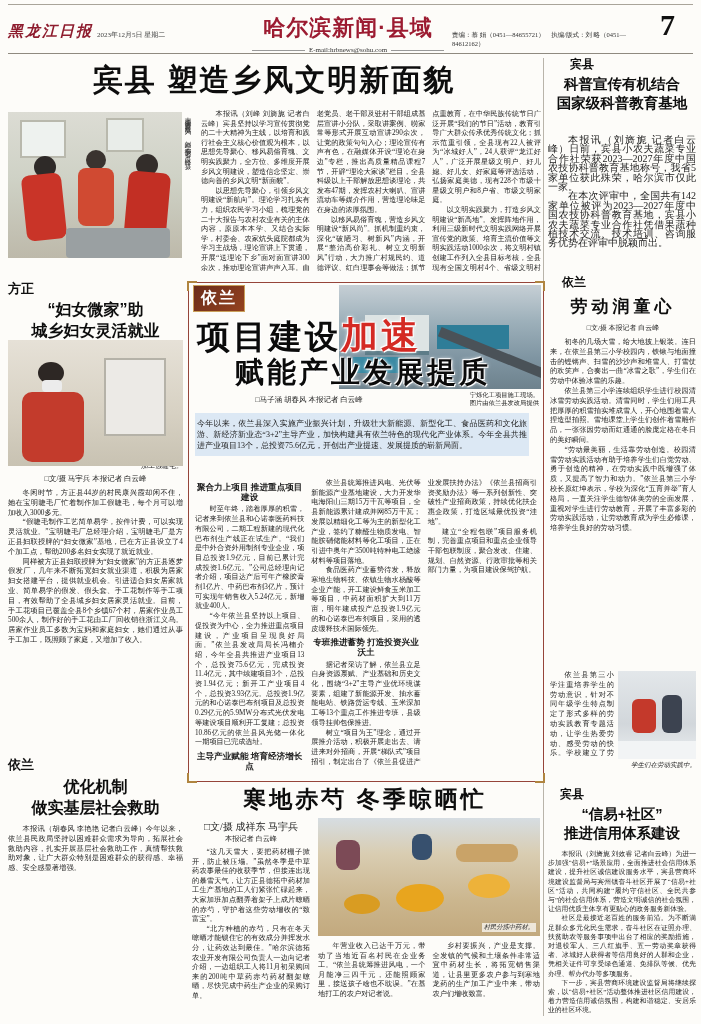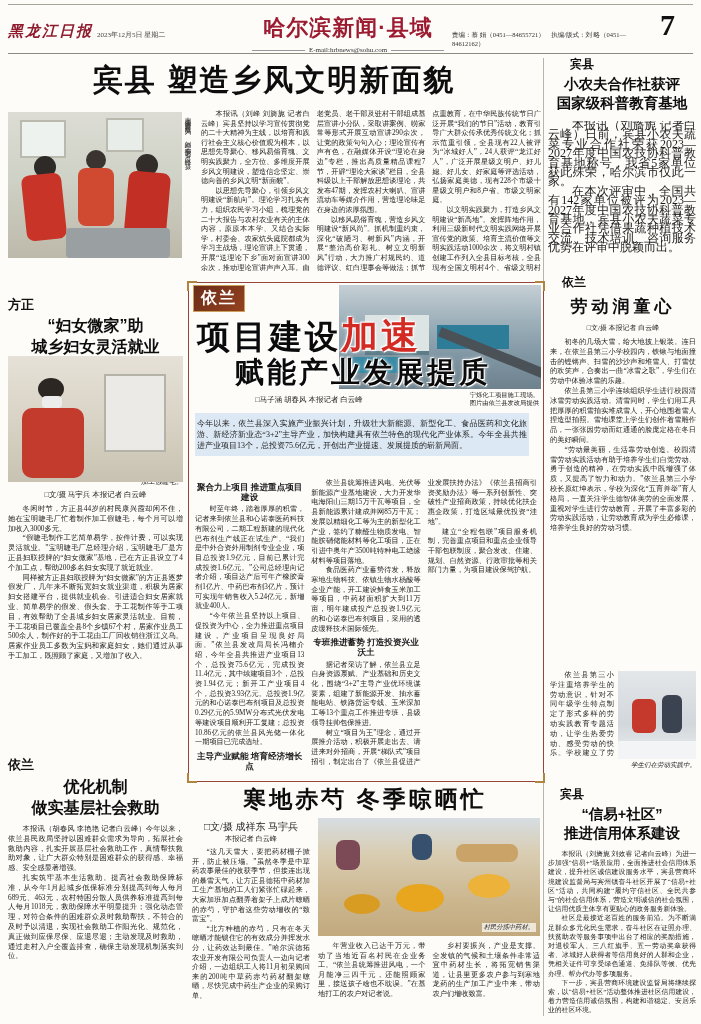--- a/index.html
+++ b/index.html
@@ -85,29 +85,29 @@
           <p>以思想先导聚心，引领乡风文明建设“新航向”。理论学习扎实有力，组织农民学习小组，梳理党的二十大报告与农村农业有关的主体内容，原原本本学、又结合实际学，村委会、农家炕头庭院都成为学习主战场，理论宣讲上下贯通，开展“送理论下乡”面对面宣讲300余次，推动理论宣讲声声入耳。由老党员、老干部及驻村干部组成基层宣讲小分队，采取讲案例、唠家常等形式开展互动宣讲290余次，让党的政策句句入心；理论宣传有声有色，在融媒体开设“理论在身边”专栏，推出高质量精品课程7节，开辟“理论大家谈”栏目，全县科级以上干部解放思想谈理论，共发布47期，发挥农村大喇叭、宣讲流动车等媒介作用，营造理论味足在身边的浓厚氛围。</p>
           <p>以移风易俗育魂，营造乡风文明建设“新风尚”。抓机制重约束，深化“破陋习、树新风”内涵，开展“整治高价彩礼、树立文明新风”行动，大力推广村规民约、道德评议、红白理事会等做法；抓节点重教育，在中华民族传统节日广泛开展“我们的节日”活动，教育引导广大群众传承优秀传统文化；抓示范重引领，全县现有22人被评为“冰城好人”，24人获评“龙江好人”，广泛开展星级文明户、好儿媳、好儿女、好家庭等评选活动，弘扬家庭美德，现有228个市级十星级文明户和8户省、市级文明家庭。</p>
           <p>以文明实践聚力，打造乡风文明建设“新高地”。发挥阵地作用，利用三级新时代文明实践网络开展宣传党的政策、培育主流价值等文明实践活动1000余次，将文明村镇创建工作列入全县目标考核，全县现有全国文明村4个、省级文明村镇12个；深化志愿服务，广泛开展“情暖夕阳”等系列文明实践活动，组织理论宣讲、医疗健康等志愿服务500余场次，让志愿服务触角延伸到乡村“最后一公里”。</p>
         </div>
 
     </div>
   </div>
 
   <div class="abs" style="left:548px;top:56px;width:148px;">
     <div class="kicker" style="margin-left:22px;">宾县</div>
-    <div class="side-head" style="font-size:14.5px;line-height:19px;margin-top:2px;">小农夫合作社获评</div>
+    <div class="side-head" style="font-size:14.5px;line-height:19px;margin-top:2px;">科普宣传有机结合</div>
     <div class="side-head" style="font-size:14.5px;line-height:19px;">国家级科普教育基地</div>
-    <div class="body-text" style="margin-top:8px;height:158px;font-size:12px;line-height:9.4px;">
+    <div class="body-text" style="margin-top:22px;height:158px;font-size:10px;line-height:9.4px;">
         <p>本报讯（刘旖旎 记者白云峰）日前，宾县小农夫蔬菜专业合作社荣获2023—2027年度中国农技协科普教育基地称号，我省5家单位获此殊荣，哈尔滨市仅此一家。</p>
         <p>在本次评审中，全国共有142家单位被评为2023—2027年度中国农技协科普教育基地，宾县小农夫蔬菜专业合作社凭借果蔬种植技术交流、技术培训、咨询服务优势在评审中脱颖而出。</p>
       </div>
   </div>
 
-  <div class="abs" style="left:8px;top:296px;width:175px;">
+  <div class="abs" style="left:8px;top:280px;width:175px;">
     <div class="kicker" style="font-size:13px;">方正</div>
     <div class="side-head" style="font-size:16px;line-height:21px;margin-top:1px;">“妇女微家”助</div>
     <div class="side-head" style="font-size:16px;line-height:21px;">城乡妇女灵活就业</div>
     <div class="photo" style="left:0;top:60px;width:175px;height:126px;background:linear-gradient(180deg,#e6e1d7 0%,#d8d2c4 55%,#c8c2b2 100%);">
       <div class="sh" style="left:96px;top:18px;width:58px;height:74px;background:#eceae6;border:2px solid #b5b2a8;"></div>
       <div class="sh" style="left:30px;top:22px;width:26px;height:22px;border-radius:50%;background:#2d2724;"></div>
       <div class="sh" style="left:34px;top:40px;width:20px;height:12px;border-radius:4px;background:#ececec;"></div>
       <div class="sh" style="left:14px;top:52px;width:62px;height:70px;border-radius:10px;background:#c33b2c;"></div>
     </div>
     <div style="margin-top:120px;text-align:right;font-size:7px;font-style:italic;">加工假睫毛。</div>
@@ -192,21 +192,20 @@
     </div>
     <div style="text-align:right;font-size:6.5px;font-style:italic;margin-top:2px;">学生们在劳动实践中。</div>
   </div>
 
   <div class="abs" style="left:8px;top:756px;width:175px;">
     <div class="kicker" style="font-size:13px;">依兰</div>
     <div class="side-head" style="font-size:16px;line-height:21px;margin-top:2px;">优化机制</div>
     <div class="side-head" style="font-size:16px;line-height:21px;">做实基层社会救助</div>
     <div class="body-text" style="margin-top:6px;height:192px;font-size:7.3px;line-height:9.8px;">
         <p>本报讯（胡春风 李艳艳 记者白云峰）今年以来，依兰县民政局坚持以困难群众需求为导向，拓展社会救助内容，扎实开展基层社会救助工作，真情帮扶救助对象，让广大群众特别是困难群众的获得感、幸福感、安全感显著增强。</p>
-        <p>扎实筑牢基本生活救助。提高社会救助保障标准，从今年1月起城乡低保标准分别提高到每人每月689元、463元，农村特困分散人员供养标准提高到每人每月1018元，救助保障水平明显提升；强化动态管理，对符合条件的困难群众及时救助帮扶，不符合的及时予以清退，实现社会救助工作阳光化、规范化，真正做到应保尽保、应退尽退；主动发现及时救助，通过走村入户全覆盖排查，确保主动发现机制落实到位。</p>
       </div>
   </div>
 
   <div class="abs" style="left:190px;top:784px;width:350px;">
     <div class="side-head" style="font-size:23px;letter-spacing:3px;">寒地赤芍 冬季晾晒忙</div>
     <div class="abs" style="left:2px;top:36px;width:118px;">
       <div class="byline" style="font-size:10px;">□文/摄 成祥东 马宇兵</div>
       <div class="byline" style="font-size:7.2px;">本报记者 白云峰</div>
       <div class="body-text" style="margin-top:4px;height:166px;font-size:7.2px;line-height:9.6px;">
           <p>“这几天雪大，要把药材棚子掀开，防止被压塌。”虽然冬季是中草药农事最佳的收获季节，但接连出现的暴雪天气，让方正县德拓中药材加工生产基地的工人们紧张忙碌起来，大家加班加点翻弄着架子上成片晾晒的赤芍，守护着这些劳动增收的“致富宝”。</p>

